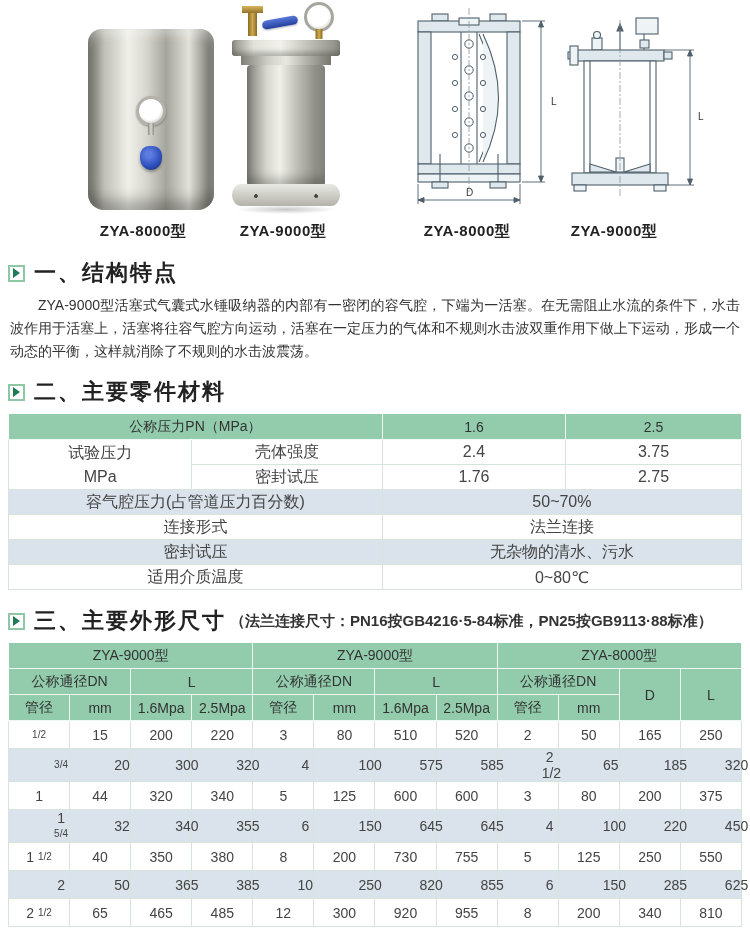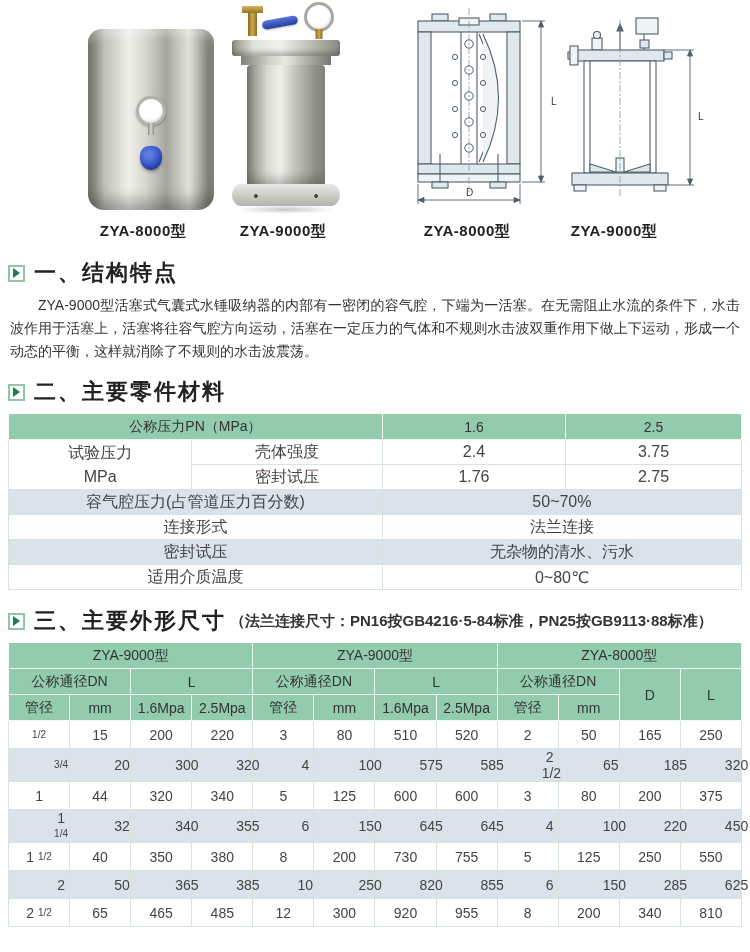--- a/index.html
+++ b/index.html
@@ -362,21 +362,21 @@
           <td>5</td>
           <td>125</td>
           <td>600</td>
           <td>600</td>
           <td>3</td>
           <td>80</td>
           <td>200</td>
           <td>375</td>
         </tr>
         <tr class="alt">
-          <td>1 <span class="frac">1/4</span></td>
+          <td>1 <span class="frac">5/4</span></td>
           <td>32</td>
           <td>340</td>
           <td>355</td>
           <td>6</td>
           <td>150</td>
           <td>645</td>
           <td>645</td>
           <td>4</td>
           <td>100</td>
           <td>220</td>

